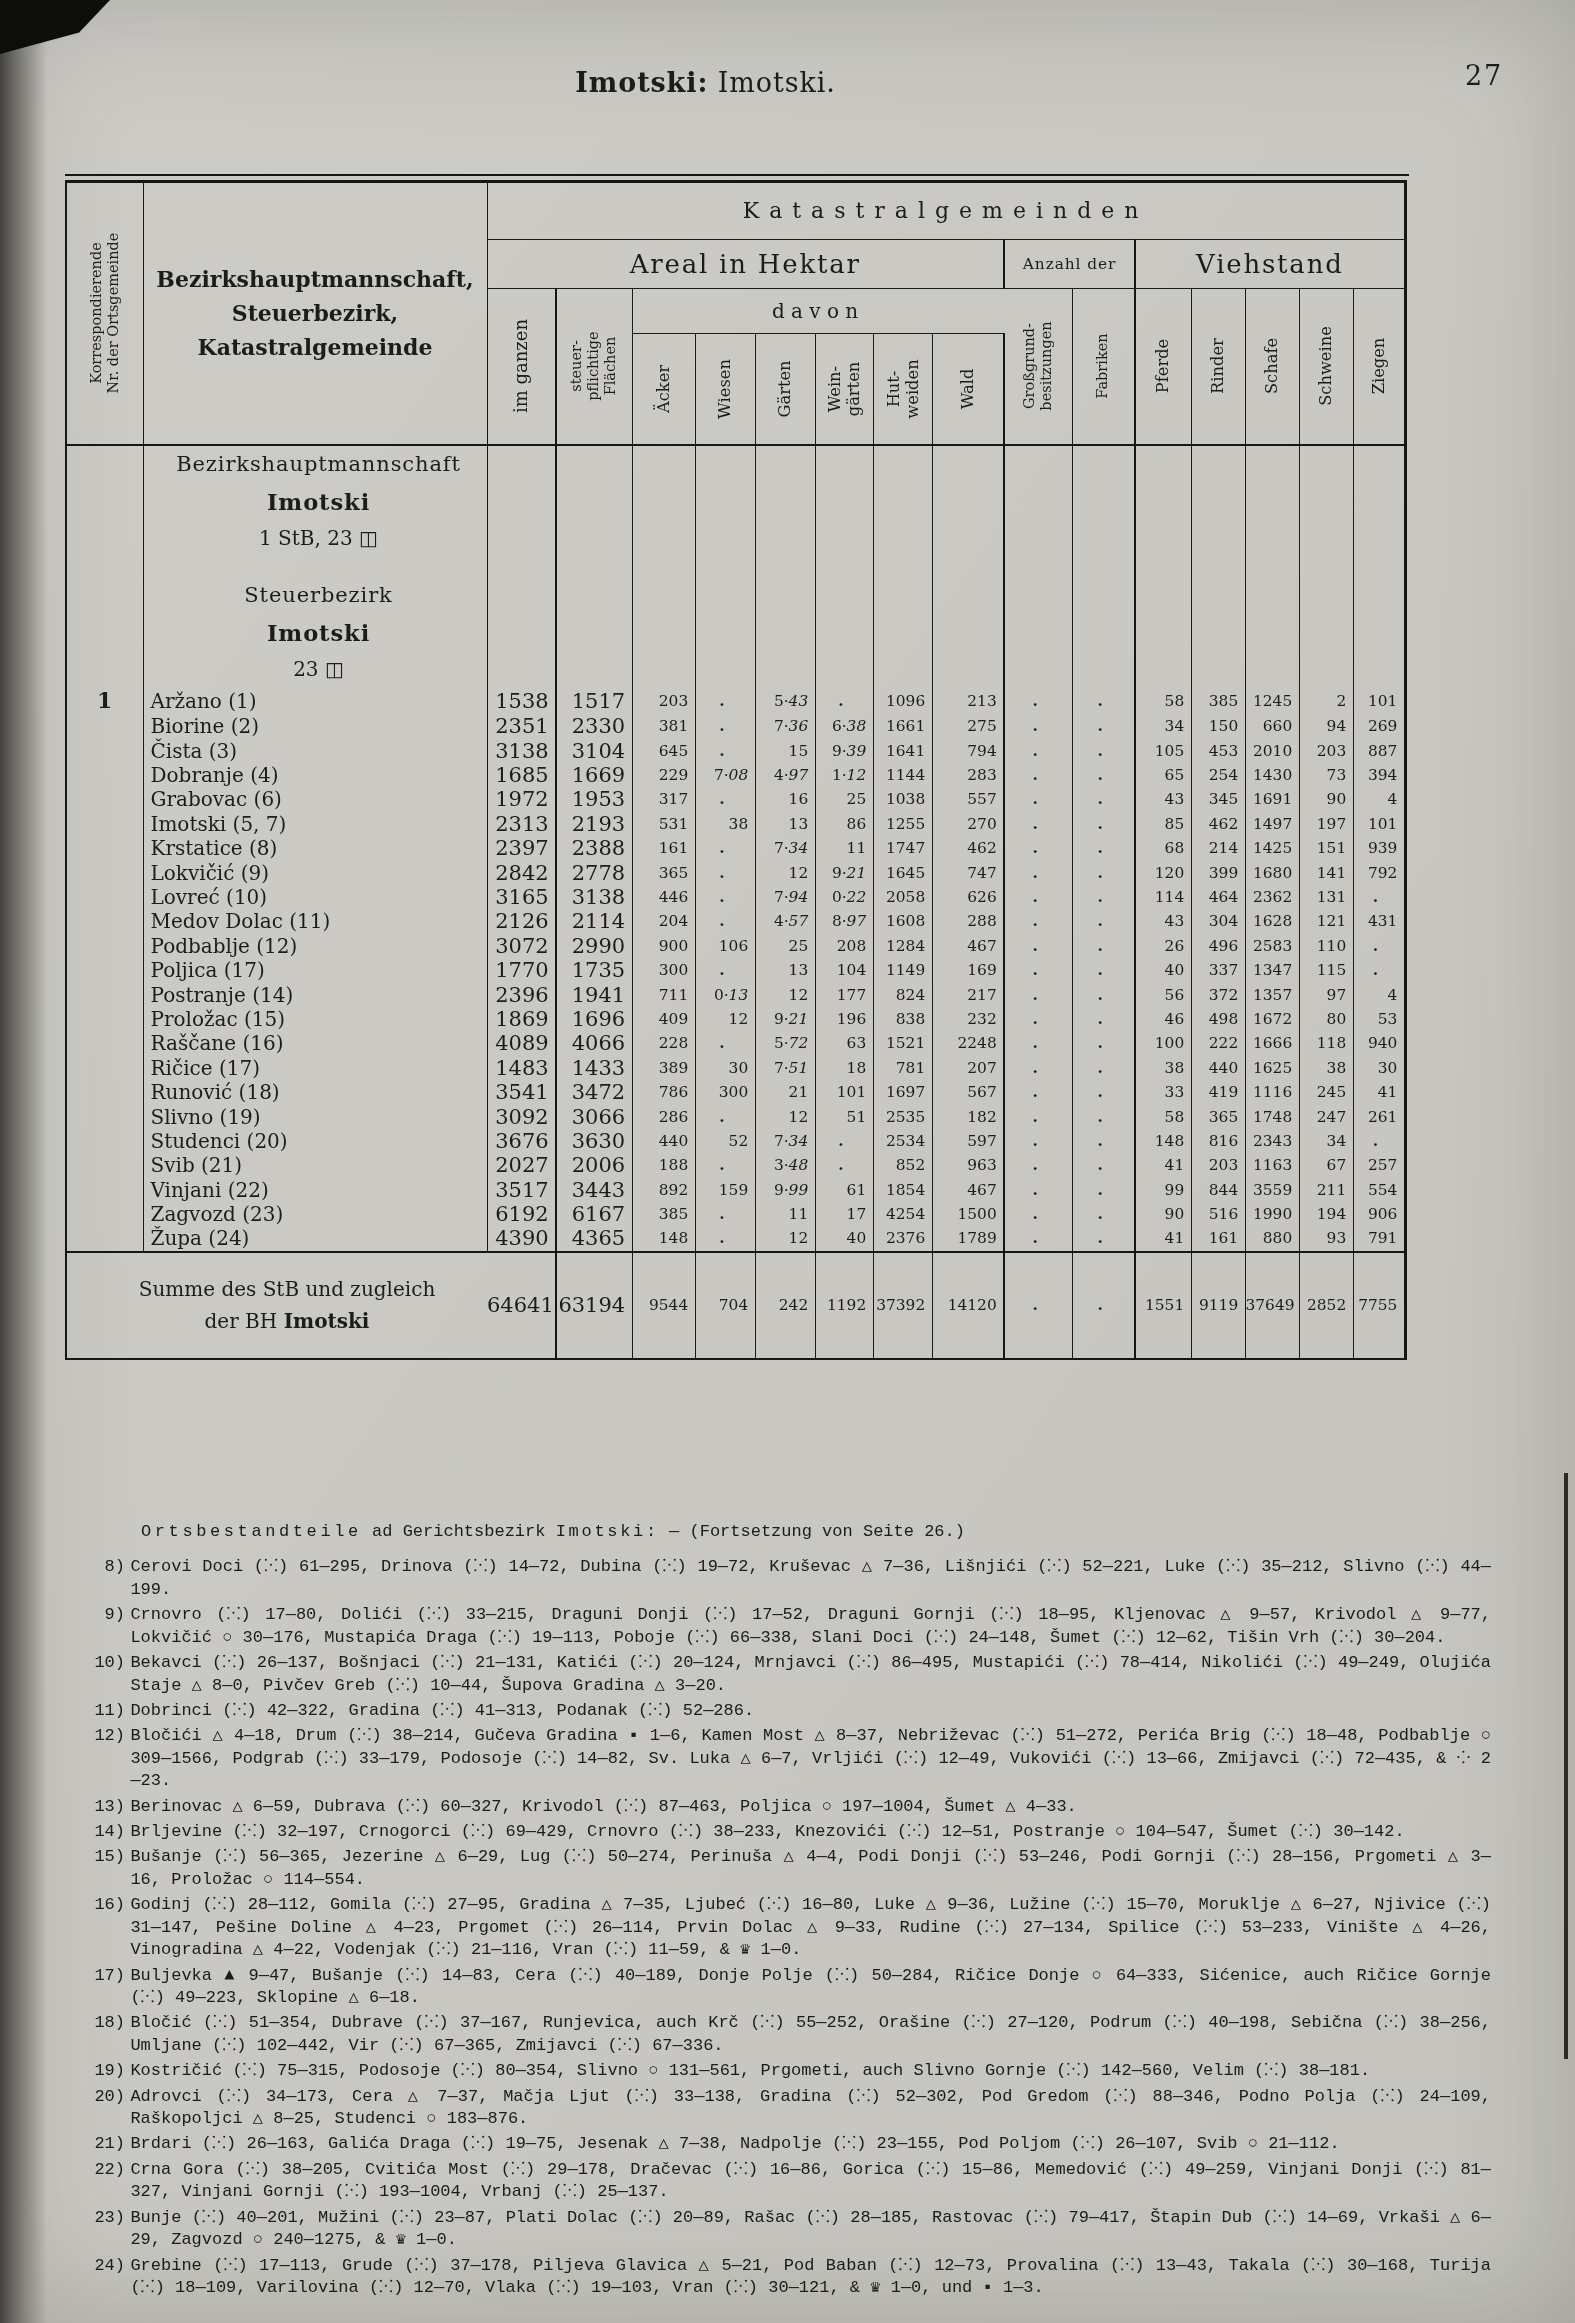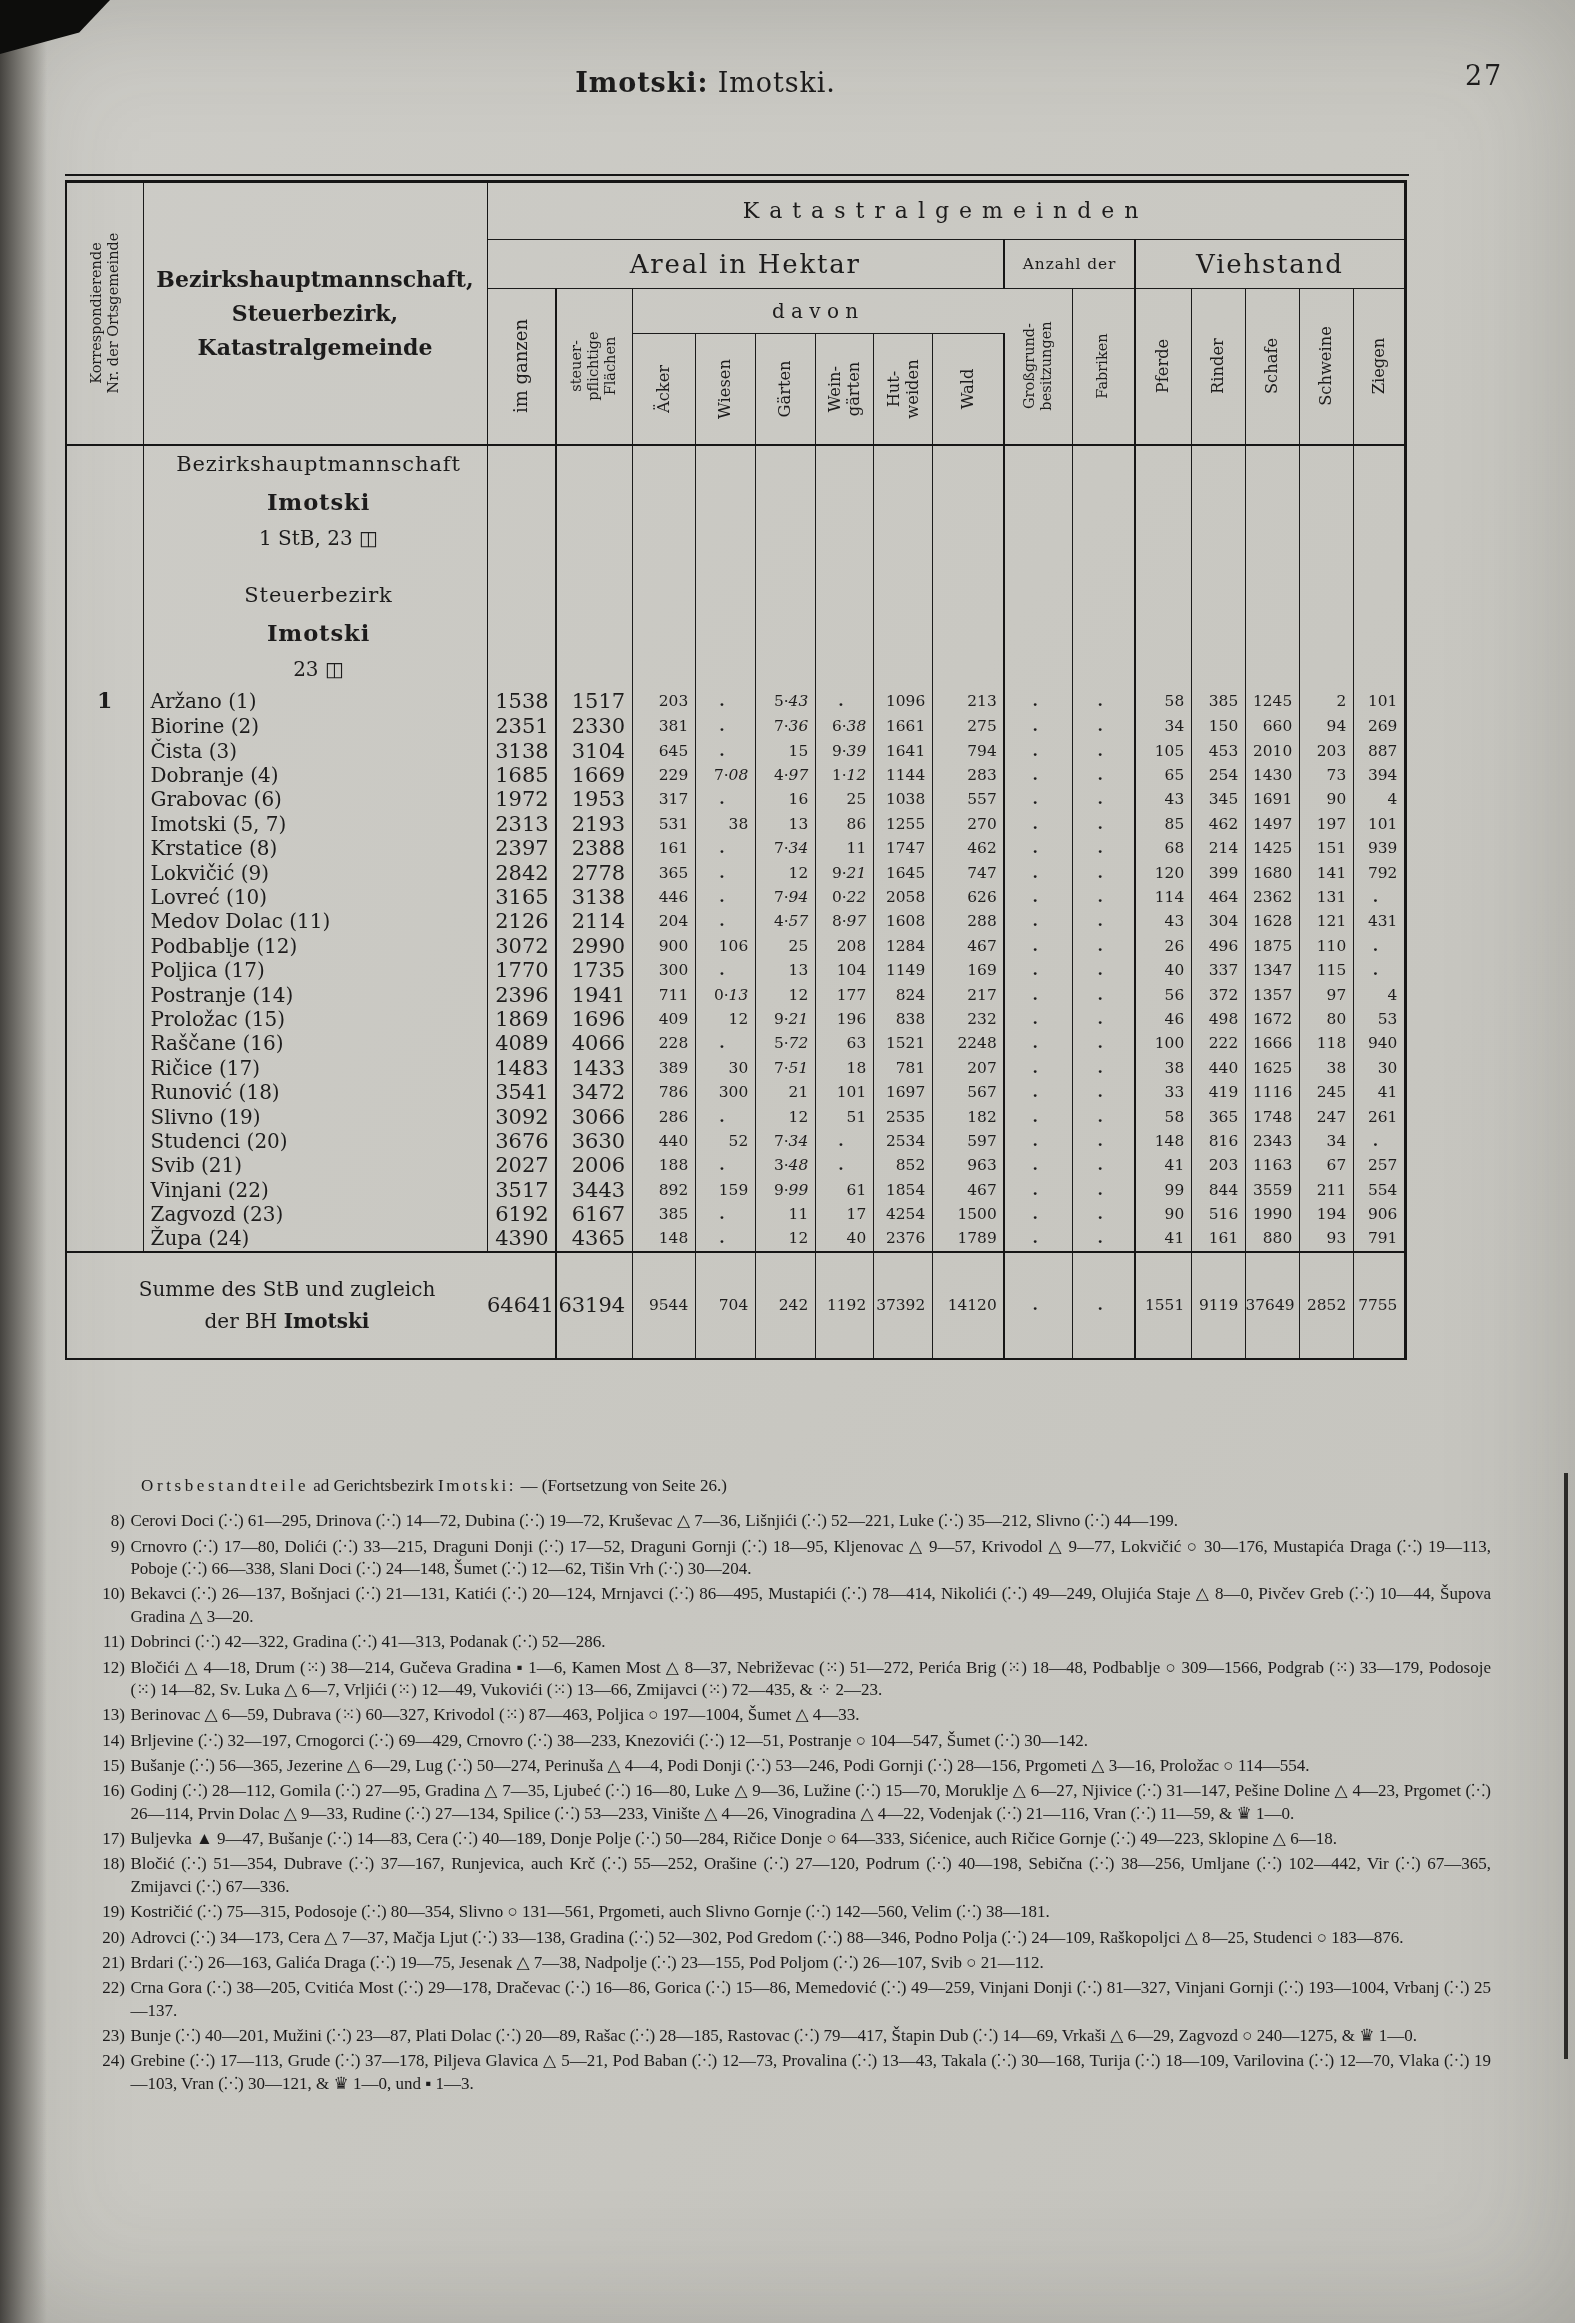--- a/index.html
+++ b/index.html
@@ -85,23 +85,23 @@
   .gh .l-bold{font-size:22.6px;font-weight:bold;margin-top:12.7px;letter-spacing:0.9px;}
   .gh .l-num{font-size:20px;margin-top:11px;}
   .gh .l-gap{height:33px;}
   
   tr.sum-row td{height:105px;border-top:2.3px solid #161616;vertical-align:middle;}
   td.sum-label{text-align:center;font-size:20px;line-height:1.6;padding-left:20px;}
   td.sum-label .s-bold{font-weight:bold;}
 
   
   .footnotes{
-    position:absolute;left:87px;top:1475px;width:1404px;
+    position:absolute;left:87px;top:1521px;width:1404px;
     font-size:17px;line-height:22.6px;color:#1c1b1b;
-    font-family:Liberation Serif, serif;
+    font-family:Liberation Mono, monospace;
   }
   .fn-header{margin-left:54px;margin-bottom:12.7px;font-size:17px;}
   .fn-header .fn-spaced{letter-spacing:3.6px;}
   .fn-header .fn-name{letter-spacing:2.7px;}
   .fn-item{display:grid;grid-template-columns:38px 1fr;column-gap:5.4px;margin-bottom:2.7px;}
   .fn-num{text-align:right;}
   .fn-text{text-align:justify;}
 </style>
 </head>
 <body>
@@ -497,21 +497,21 @@
             <td class="val v-sm br1">1284</td>
             <td class="val v-sm brd">467</td>
             <td class="val v-sm br1">
               <span class="dotv">.</span>
             </td>
             <td class="val v-sm brd">
               <span class="dotv">.</span>
             </td>
             <td class="val v-sm br1">26</td>
             <td class="val v-sm br1">496</td>
-            <td class="val v-sm br1">1875</td>
+            <td class="val v-sm br1">2583</td>
             <td class="val v-sm br1">110</td>
             <td class="val v-sm ">
               <span class="dotv">.</span>
             </td>
           </tr>
           <tr class="data-row">
             <td class="c-nr"></td>
             <td class="c-name">Poljica (17)</td>
             <td class="val v-big brd">1770</td>
             <td class="val v-big br1">1735</td>

